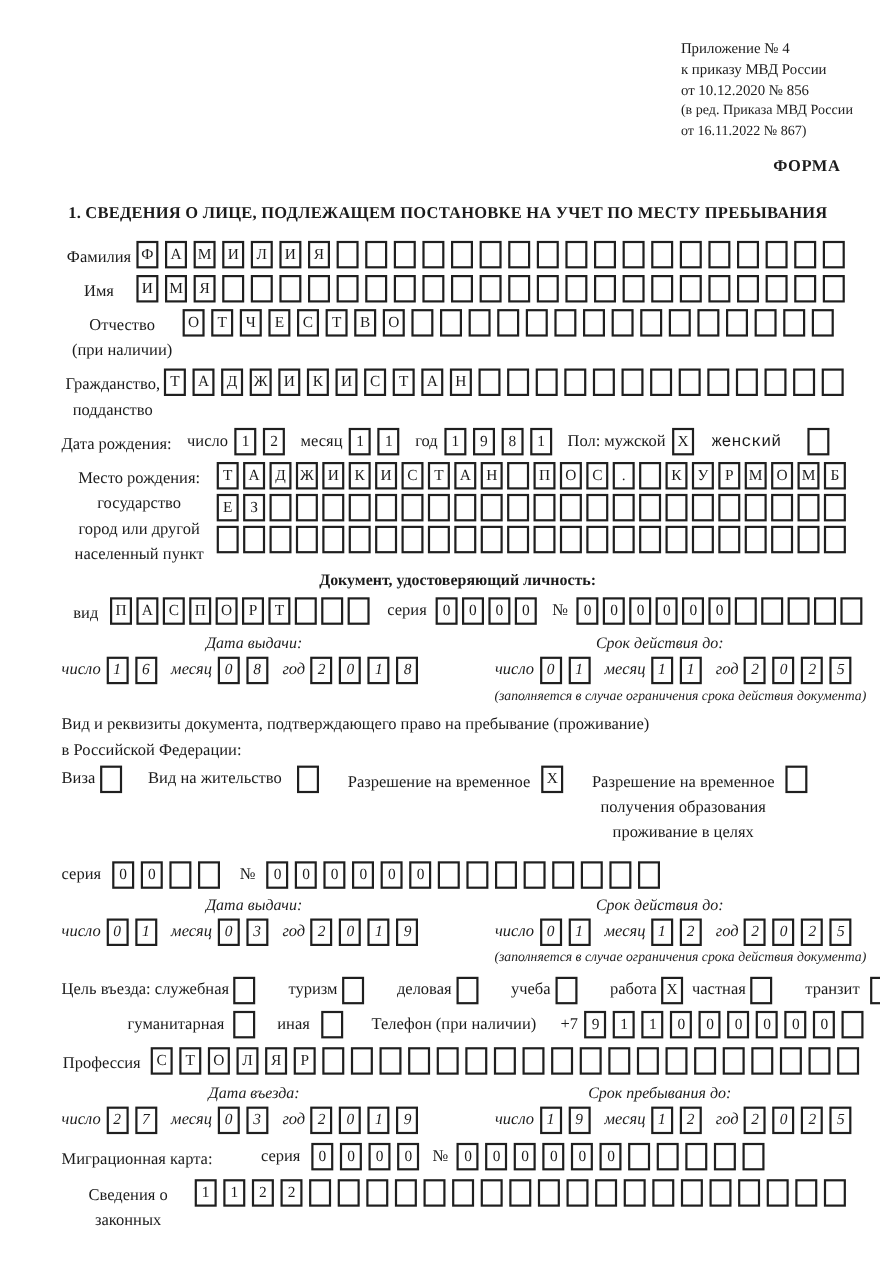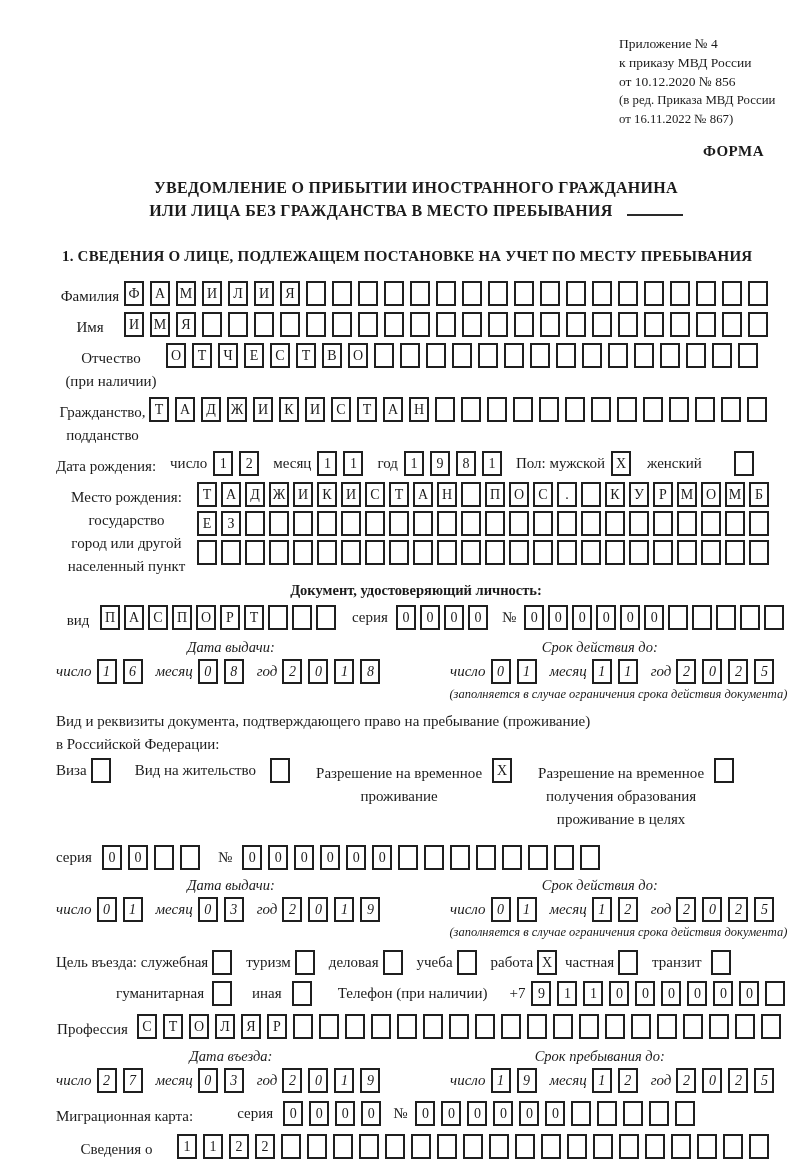--- a/index.html
+++ b/index.html
@@ -33,21 +33,21 @@
 
   .frow { display:flex; align-items:flex-start; margin-bottom:4px;text-align:center; }
   .flabel { flex:0 0 auto; padding-top:4px; line-height:23px; }
   .w68 { width:68px; } .w110 { width:110px; } .w93 { width:93px; }
   .w141 { width:141px; } .w73 { width:73px; } .w121 { width:121px; }
   .stackrows .crow { margin-bottom:4px; display:flex; }
   .legal .crow { margin-bottom:8px; display:flex; }
 
   .inl { padding-top:4px; }
   .gap6 { margin-right:6px; } .gap8 { margin-right:8px; }
-  .ml10 { margin-left:8px; } .ml14 { margin-left:14px; } .ml18 { margin-left:18px; } .ml20 { margin-left:20px; }
+  .ml10 { margin-left:24px; } .ml14 { margin-left:14px; } .ml18 { margin-left:18px; } .ml20 { margin-left:20px; }
 
   .docheading { text-align:center; font-weight:bold; font-size:14.5px; margin:2px 0 6px 0; }
 
   .daterow { display:flex; margin-top:6px;font-style:italic; }
   .dcol-l { flex:0 0 350px; }
   .dcol-r { flex:1 1 auto; margin-left:6px; }
   .dhead { text-align:center; font-size:14.5px; line-height:19px; }
   .dgrp { display:flex; align-items:flex-start; margin-top:2px; }
   .dl { padding-top:4px; margin-right:5px; flex:0 0 auto; }
   .dgrp .cells { margin-right:7px; }
@@ -74,24 +74,20 @@
 
   <div class="appendix">
     <div>Приложение № 4</div>
     <div>к приказу МВД России</div>
     <div>от 10.12.2020 № 856</div>
     <div class="sub">(в ред. Приказа МВД России</div>
     <div class="sub">от 16.11.2022 № 867)</div>
   </div>
   <div class="forma">ФОРМА</div>
 
-  <div class="title">
-    <div>УВЕДОМЛЕНИЕ О ПРИБЫТИИ ИНОСТРАННОГО ГРАЖДАНИНА</div>
-    <div><span>ИЛИ ЛИЦА БЕЗ ГРАЖДАНСТВА В МЕСТО ПРЕБЫВАНИЯ</span><span class="uline"></span></div>
-  </div>
 
   <div class="section">1. СВЕДЕНИЯ О ЛИЦЕ, ПОДЛЕЖАЩЕМ ПОСТАНОВКЕ НА УЧЕТ ПО МЕСТУ ПРЕБЫВАНИЯ</div>
 
   <div class="frow">
     <div class="flabel w68">Фамилия</div>
     <div class="cells">
         <span class="cell">Ф</span>
         <span class="cell">А</span>
         <span class="cell">М</span>
         <span class="cell">И</span>
@@ -231,21 +227,21 @@
     <span class="cells gap8">
         <span class="cell">1</span>
         <span class="cell">9</span>
         <span class="cell">8</span>
         <span class="cell">1</span>
       </span>
     <span class="inl gap6">Пол: мужской</span>
     <span class="cells">
         <span class="cell">X</span>
       </span>
-    <span class="inl gap6" style="margin-left:10px;">женский</span>
+    <span class="inl gap6" style="margin-left:10px;font-family:Liberation Mono, monospace;">женский</span>
     <span class="cells" style="margin-left:auto; margin-right:16px;">
         <span class="cell"></span>
       </span>
   </div>
 
   <div class="frow" style="margin-top:4px;">
     <div class="flabel w141">
       <div>Место рождения:</div>
       <div>государство</div>
       <div>город или другой</div>
@@ -434,21 +430,20 @@
     </div>
     <div class="opt ml18">
       <span class="olabel">Вид на жительство</span>
       <span class="cells" style="margin-left:14px;">
           <span class="cell"></span>
         </span>
     </div>
     <div class="opt ml20">
       <span class="stack">
         <div>Разрешение на временное</div>
-        <div>проживание</div>
       </span>
       <span class="cells" style="margin-left:10px;">
           <span class="cell">X</span>
         </span>
     </div>
     <div class="opt ml20">
       <span class="stack">
         <div>Разрешение на временное</div>
         <div>получения образования</div>
         <div>проживание в целях</div>

